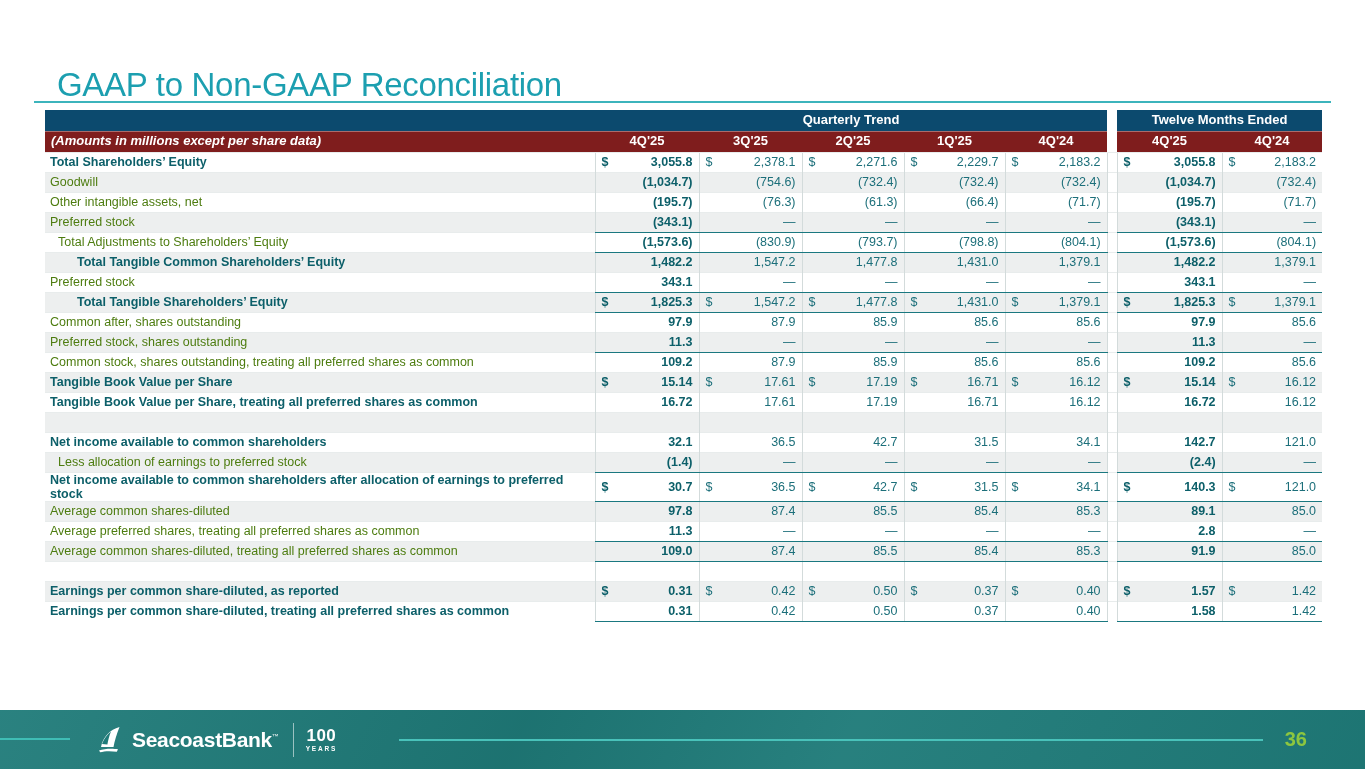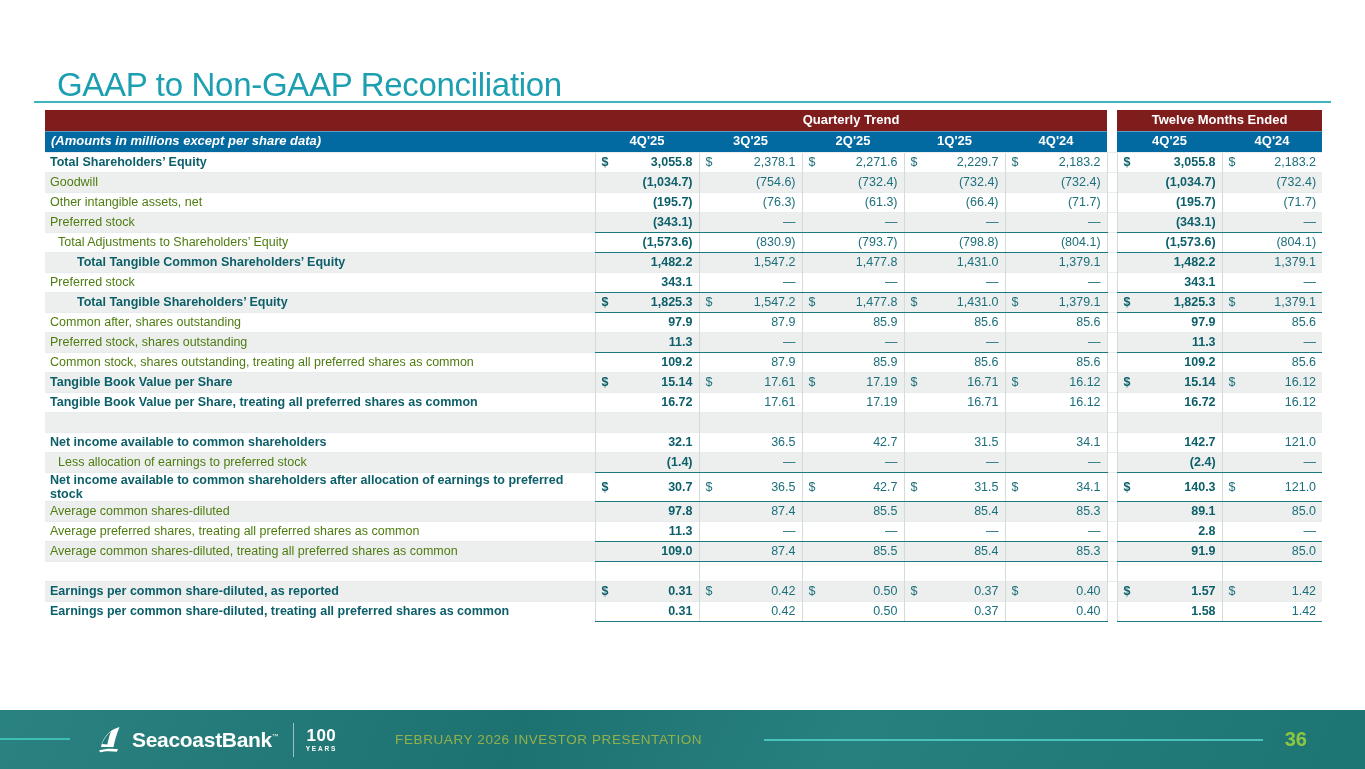--- a/index.html
+++ b/index.html
@@ -13,22 +13,22 @@
     position:absolute;left:57px;top:44px;
     font-size:33px;font-weight:400;letter-spacing:-0.3px;color:#1C9FB0;
   }
   .title-rule{
     position:absolute;left:34px;right:34px;top:101px;height:2px;background:#3CB4BC;
   }
   
   .tbl-wrap{position:absolute;left:45px;top:110px;width:1277px;}
   table{border-collapse:collapse;table-layout:fixed;width:1277px;font-size:12.5px;}
   th,td{padding:0 6px;height:20px;line-height:1.12;vertical-align:middle;box-sizing:border-box;}
-  thead .grp th{background:#7f1d1d;color:#fff;font-weight:700;font-size:13px;text-align:center;height:21px;border-bottom:1px solid rgba(255,255,255,0.35);}
-  thead .cols th{background:#0369a1;color:#fff;font-weight:700;font-size:13px;text-align:center;height:21px;}
+  thead .grp th{background:#0c4a6e;color:#fff;font-weight:700;font-size:13px;text-align:center;height:21px;border-bottom:1px solid rgba(255,255,255,0.35);}
+  thead .cols th{background:#7f1d1d;color:#fff;font-weight:700;font-size:13px;text-align:center;height:21px;}
   thead th.corner{ text-align:left;font-style:italic;font-weight:700;font-size:13px;}
   thead th.gap{background:#ffffff;border-bottom:none;}
   tbody tr:nth-child(even){background:#EDEFEF;}
   tbody td{border-top:1px solid #E8ECEC;}
   tbody td.val, tbody td.gap{border-left:1px solid #D3DBDB;}
   tbody td.gap{background:#ffffff;}
   td.lbl{color:#4d7c0f;text-align:left;padding-left:5px;}
   td.lbl.b{color:#0C5F69;font-weight:700;}
   td.lbl.ind1{padding-left:13px;}
   td.lbl.ind2{padding-left:32px;}
@@ -1044,16 +1044,15 @@
         <path d="M10 20 C12 15 15 10.5 19 7.5 C17.2 12 16 16.5 15.4 20.5 Z" fill="#1F7B79"></path>
       </svg>
     </span>
     <span class="brand-name"><span>SeacoastBank</span><sup>™</sup></span>
     <span class="brand-div"></span>
     <span class="badge">
       <div class="top">100</div>
       <div class="bot">YEARS</div>
     </span>
   </div>
-  <div class="footer-caption">FEBRUARY 2026 INVESTOR PRESENTATION</div>
   <div class="footer-rule"></div>
   <div class="page-num">36</div>
 </div>
 
 </body></html>

